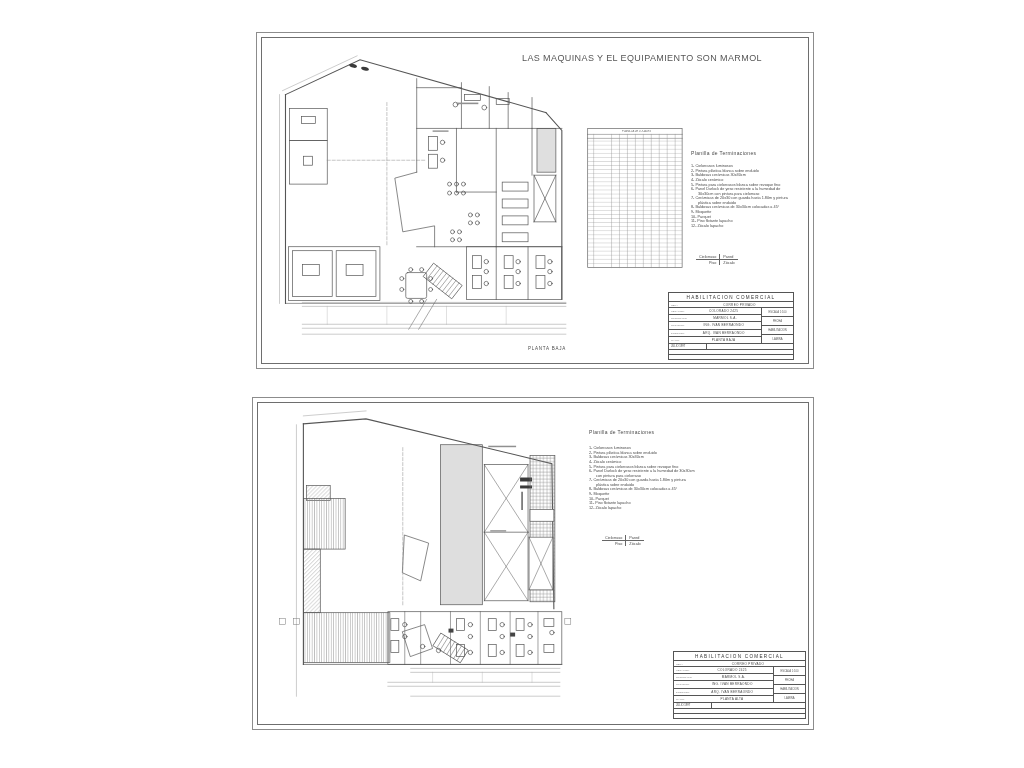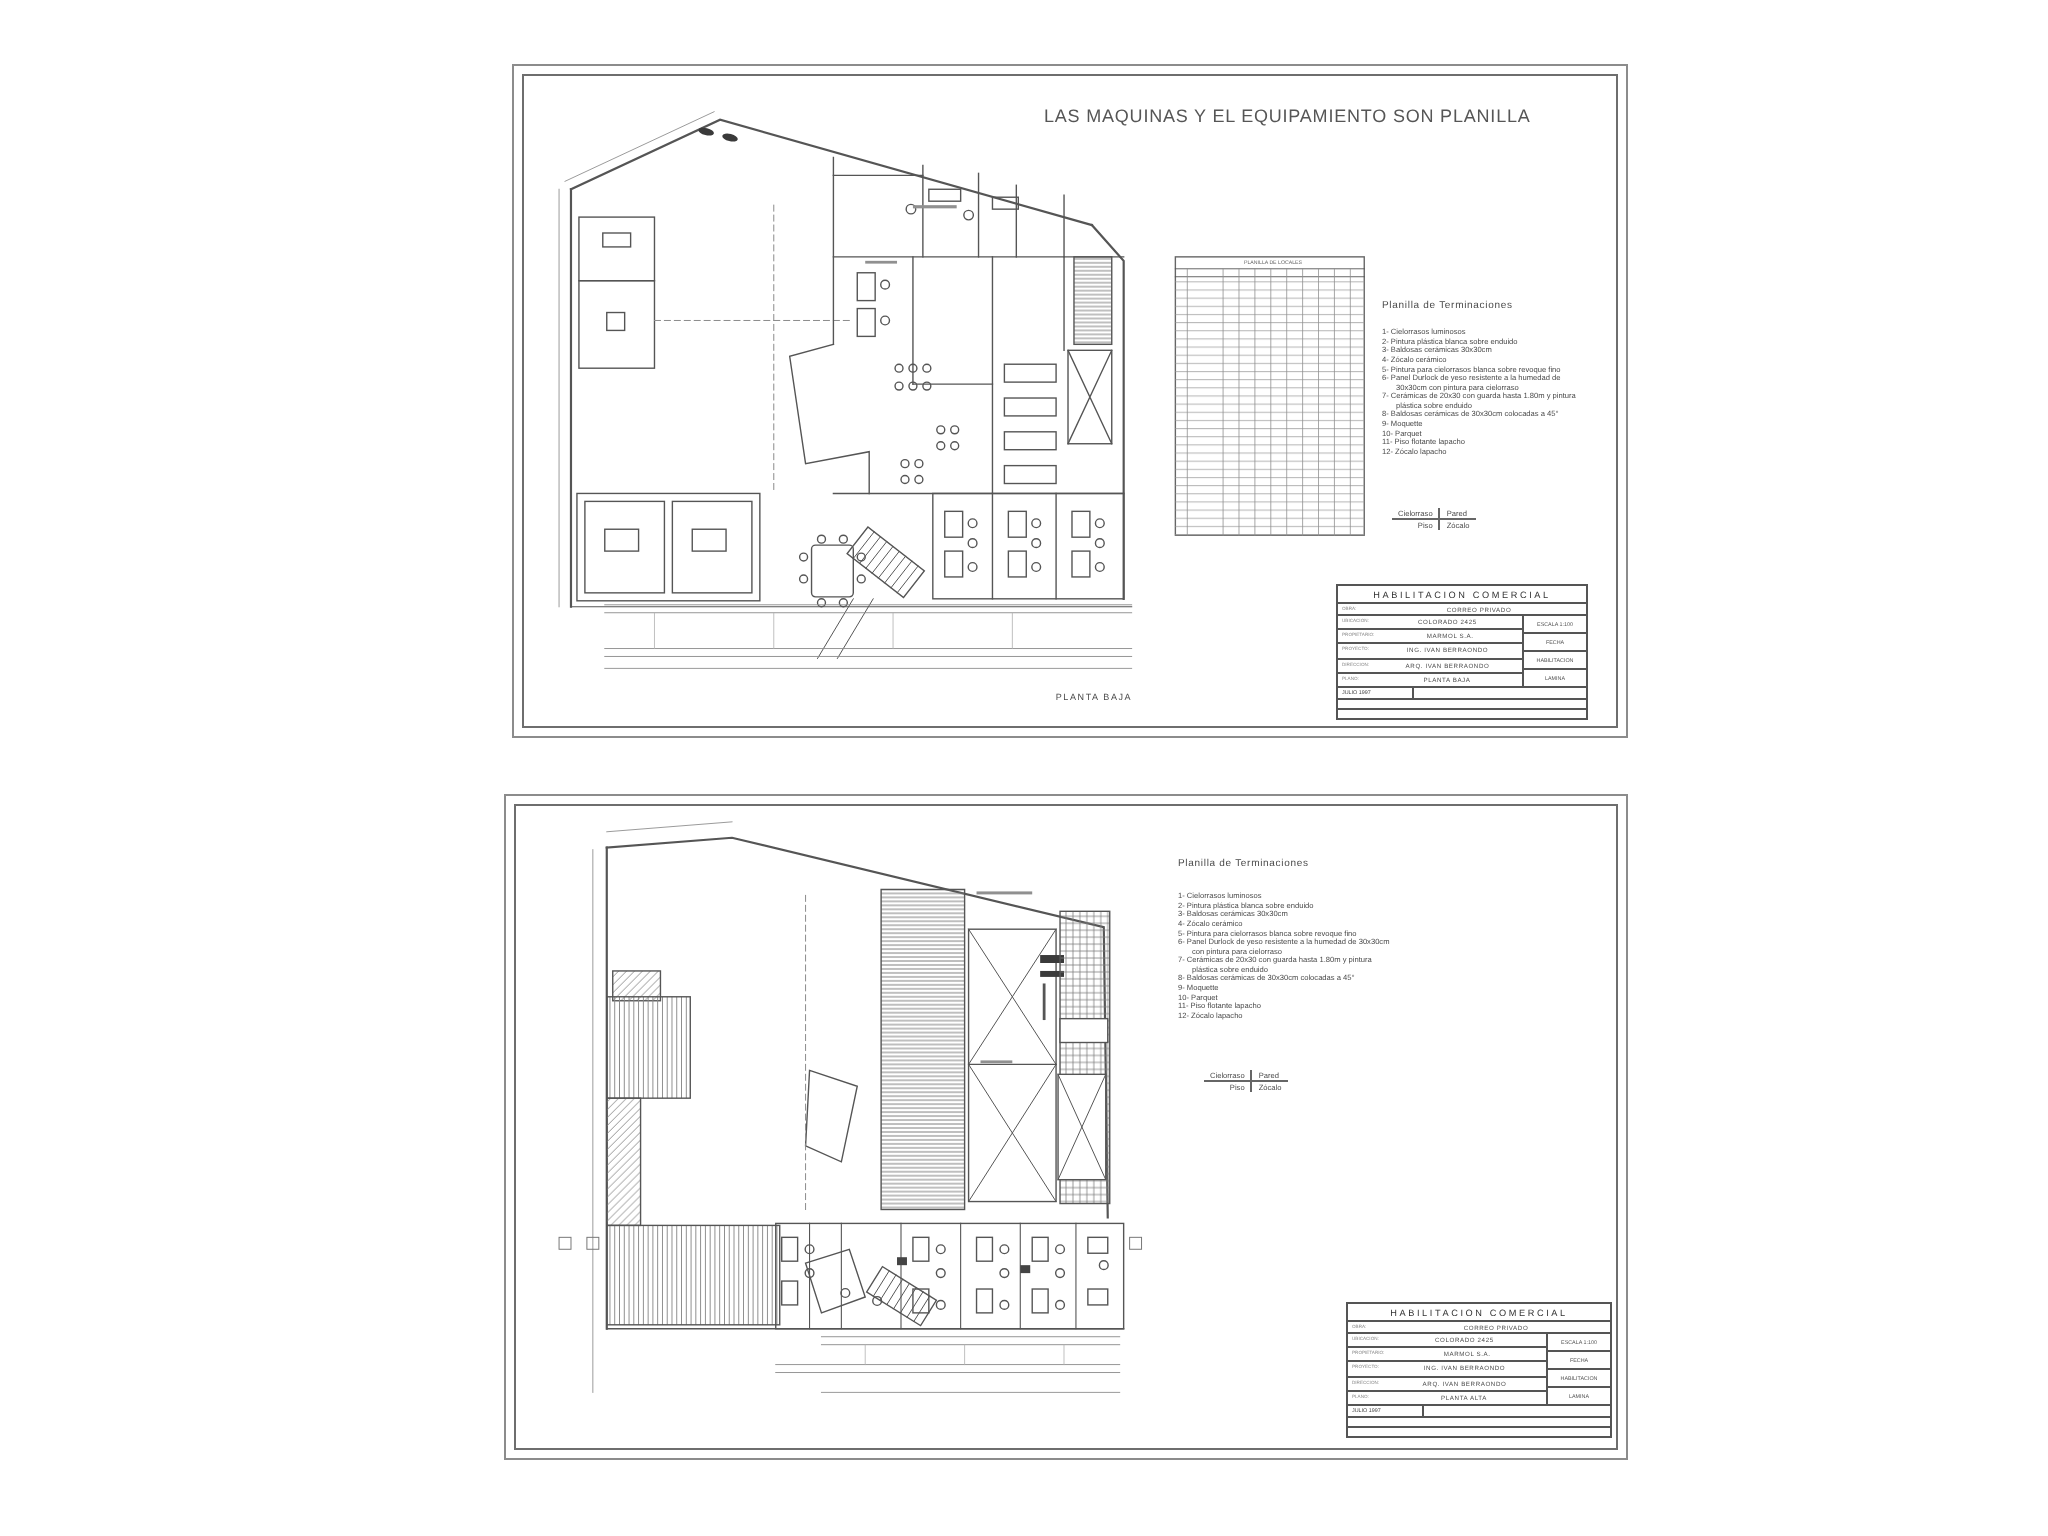--- a/index.html
+++ b/index.html
@@ -188,21 +188,21 @@
 
         <g transform="translate(332,96)">
           <rect x="0" y="0" width="95" height="140" stroke="#666"></rect>
           <path d="M0,6 H95 M0,10 H95" stroke-width="0.45"></path>
           <rect x="0" y="10" width="95" height="130" fill="url(#t-rows)" stroke="none"></rect>
           <path d="M6,6 V140 M24,6 V140 M32,6 V140 M40,6 V140 M48,6 V140 M56,6 V140 M64,6 V140 M72,6 V140 M80,6 V140 M88,6 V140" stroke="#8f8f8f" stroke-width="0.4"></path>
         </g>
       </g>
     </svg>
 
-    <div class="ov banner" style="left:265px; top:20px;">LAS MAQUINAS Y EL EQUIPAMIENTO SON PLANILLA</div>
+    <div class="ov banner" style="left:265px; top:20px;">LAS MAQUINAS Y EL EQUIPAMIENTO SON MARMOL</div>
     <div class="ov sched-title" style="left:332px; top:97px; width:95px;">PLANILLA DE LOCALES</div>
     <div class="ov sec-heading" style="left:434px; top:117px;">Planilla de Terminaciones</div>
     <div class="ov flist" style="left:434px; top:131px; width:104px;">
         <div>1- Cielorrasos luminosos</div>
         <div>2- Pintura plástica blanca sobre enduido</div>
         <div>3- Baldosas cerámicas 30x30cm</div>
         <div>4- Zócalo cerámico</div>
         <div>5- Pintura para cielorrasos blanca sobre revoque fino</div>
         <div>6- Panel Durlock de yeso resistente a la humedad de 30x30cm con pintura para cielorraso</div>
         <div>7- Cerámicas de 20x30 con guarda hasta 1.80m y pintura plástica sobre enduido</div>

